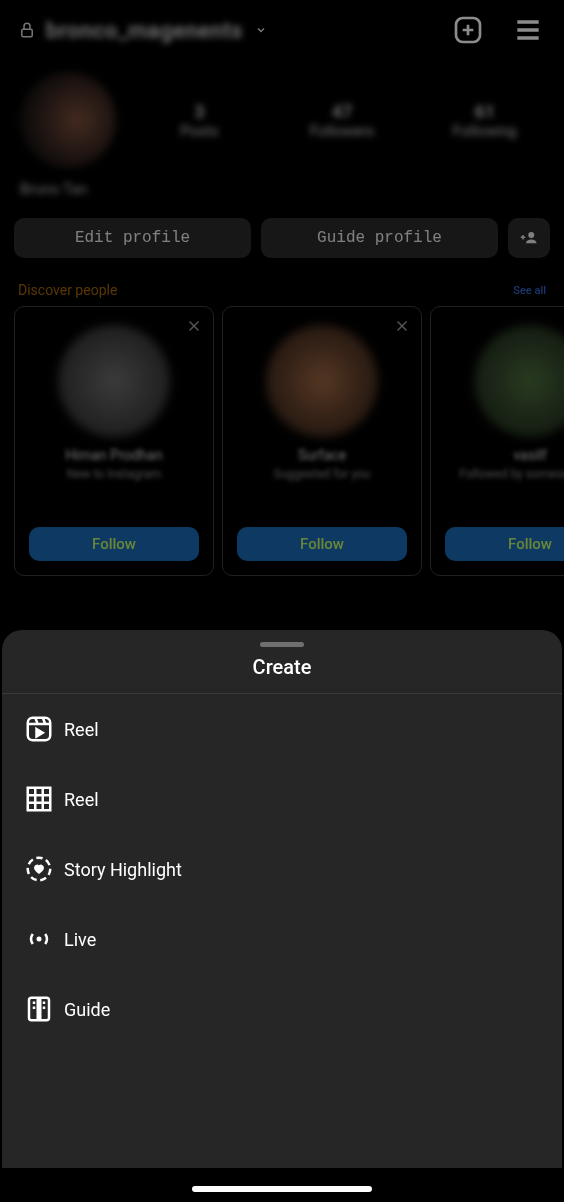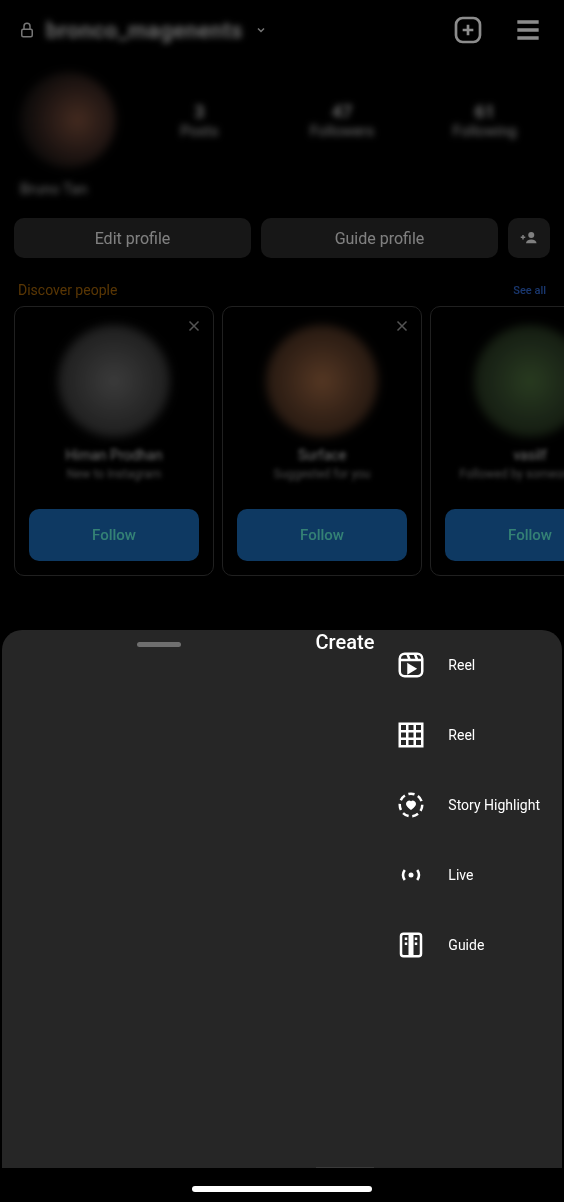--- a/index.html
+++ b/index.html
@@ -35,21 +35,21 @@
   .stat-num { font-size: 18px; font-weight: 600; }
   .stat-label { font-size: 15px; font-weight: 400; }
 
   .display-name { padding: 6px 20px 10px 20px; font-size: 15px; color:#bbb; filter: blur(3px); }
 
   
   .btn-row { display: flex; gap: 10px; padding: 10px 14px; }
   .pill-btn {
     flex: 1; height: 40px; border-radius: 10px; background: #2a2a2a;
     display: flex; align-items: center; justify-content: center;
-    color: #e8e8e8; font-size: 16px;
+    color: #e8e8e8; font-size: 16px; font-family: Liberation Mono, monospace;
   }
   .add-friend-btn { flex: 0 0 42px; }
   .add-friend-icon { width: 22px; height: 18px; }
 
   
   .discover-row { display: flex; justify-content: space-between; align-items: center; padding: 14px 18px 8px 18px; }
   .discover-label { color: #a16207; font-size: 14px; }
   .see-all { color: #2e64c9; font-size: 11px; font-weight: 500; }
 
   .cards-row { display: flex; gap: 8px; padding: 0 14px; overflow: hidden; }
@@ -63,44 +63,44 @@
     background: radial-gradient(circle, #6b6b6b 0%, #3f3f3f 60%, #262626 100%);
     filter: blur(5px);
     margin-bottom: 10px;
   }
   .card-avatar.b { background: radial-gradient(circle, #9a6440 0%, #5c3c28 50%, #2a1c14 100%); }
   .card-avatar.c { background: radial-gradient(circle, #4a6b3a 0%, #2f4229 50%, #17200f 100%); }
   .card-name { font-size: 14px; color:#ccc; filter: blur(2px); margin-bottom:4px;}
   .card-sub  { font-size: 12px; color:#8a8a8a; filter: blur(2px); text-align:center; padding:0 6px;}
   .follow-btn {
     position: absolute; bottom: 14px; left: 14px; right: 14px;
-    height: 52px; border-radius: 10px; background: #1a68b3;
+    height: 34px; border-radius: 10px; background: #1a68b3;
     display: flex; align-items: center; justify-content: center;
-    color: #5eead4; font-size: 15px; font-weight: 500;
+    color: #bef264; font-size: 15px; font-weight: 500;
   }
 
   
   .sheet {
     position: absolute; left: 2px; right: 2px; bottom: 34px;
     height: 538px;
     background: #262626;
     border-radius: 20px 20px 0 0;
-    display: flex; flex-direction: row;
+    display: flex; flex-direction: column;
   }
   .grabber {
     width: 44px; height: 5px; background: #6f6f6f; border-radius: 3px;
     margin: 12px auto 8px auto;
   }
   .sheet-title { text-align: center; font-size: 20px; font-weight: 500; padding-bottom: 14px; border-bottom: 1px solid #3a3a3a; }
 
   .menu { display: flex; flex-direction: column; }
   .menu-item {
-    display: flex; align-items: center; gap: 22px;
+    display: flex; align-items: center; gap: 10px;
     padding: 20px 22px;
-    font-size: 14px;
+    font-size: 18px;
   }
   .menu-icon { width: 30px; height: 30px; display:flex; align-items:center; justify-content:center;}
   .menu-icon svg { width: 30px; height: 30px; stroke: #fff; stroke-width: 2; fill: none; }
 
   .highlight-box {
     border: 5px solid #c01818;
     border-radius: 4px;
     margin: 0 -2px;
   }
 

